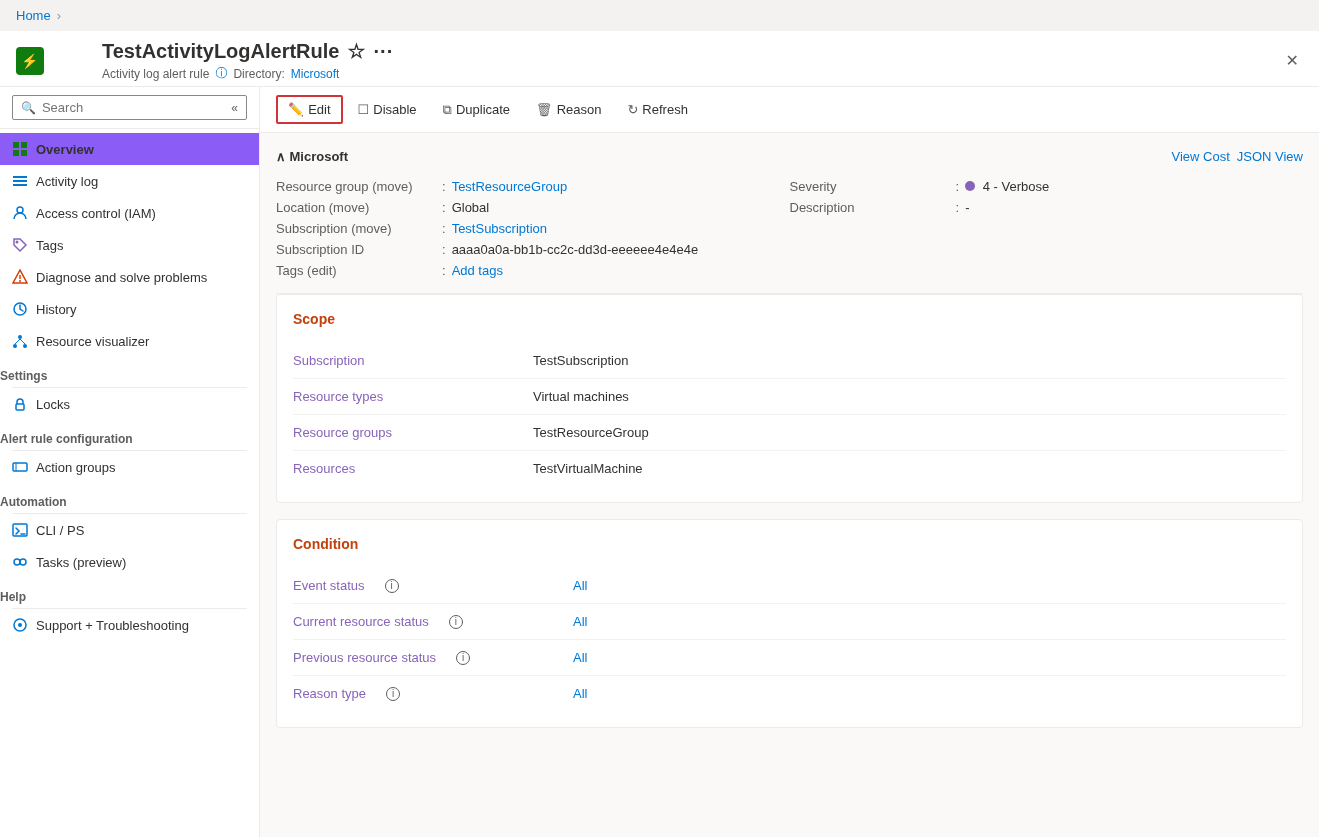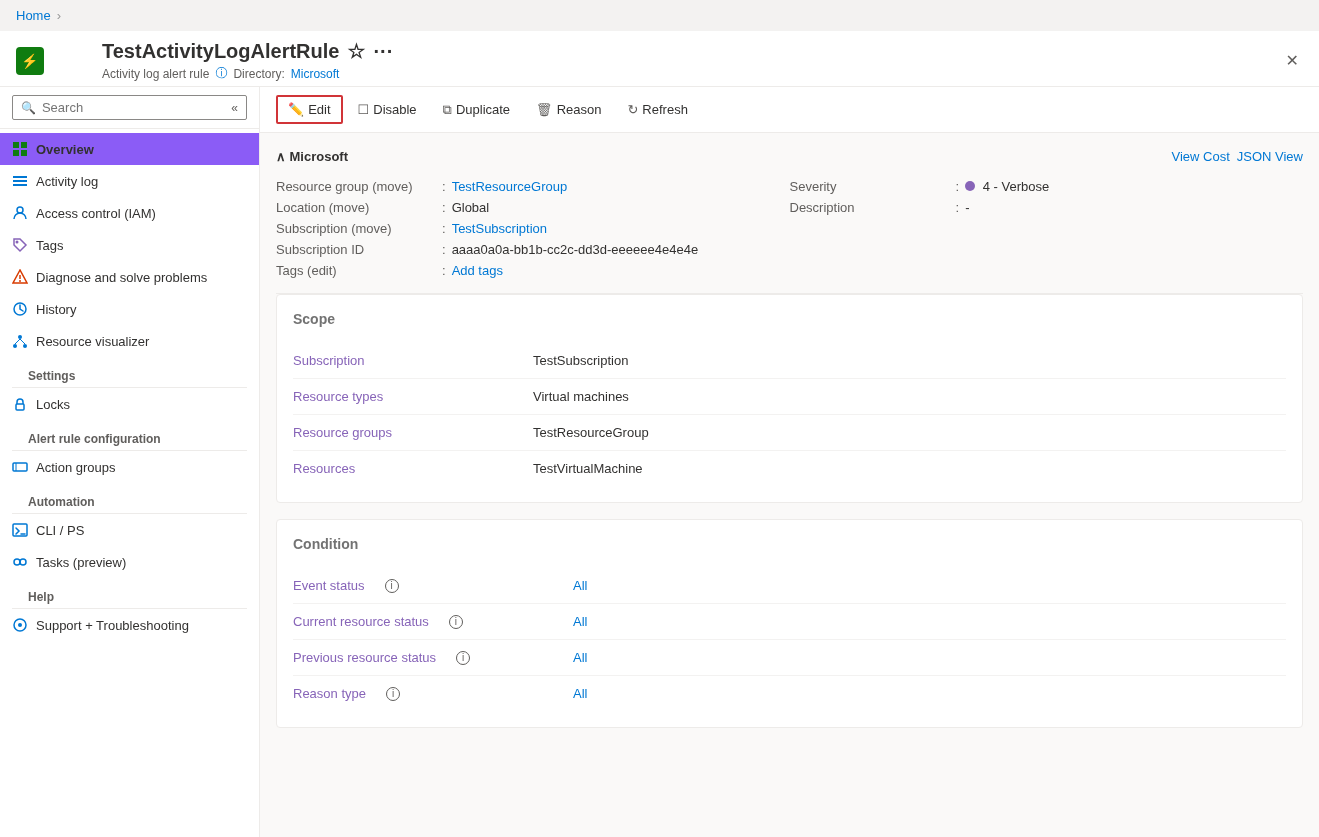--- a/index.html
+++ b/index.html
@@ -31,21 +31,21 @@
     .sidebar-search { padding: 8px 12px; border-bottom: 1px solid #edebe9; }
     .sidebar-search-input { display: flex; align-items: center; border: 1px solid #8a8886; border-radius: 2px; padding: 4px 8px; gap: 6px; width: 100%; }
     .sidebar-search-input input { border: none; outline: none; font-size: 13px; flex: 1; color: #323130; }
     .search-icon { color: #605e5c; font-size: 12px; }
     .collapse-icon { margin-left: auto; color: #605e5c; cursor: pointer; font-size: 12px; }
 
     .sidebar-nav { flex: 1; padding: 4px 0; }
     .nav-item { display: flex; align-items: center; padding: 8px 12px; cursor: pointer; gap: 8px; font-size: 13px; color: #323130; }
     .nav-item.active { background: #8b5cf6; font-weight: 600; }
     .nav-icon { width: 16px; height: 16px; display: flex; align-items: center; justify-content: center; flex-shrink: 0; }
-    .nav-section { padding: 12px 12px 4px 28px; font-size: 12px; font-weight: 600; color: #605e5c; }
+    .nav-section { padding: 12px 12px 4px 0; font-size: 12px; font-weight: 600; color: #605e5c; }
 
     
     .content { flex: 1; display: flex; flex-direction: column; overflow: hidden; background: #fff; }
 
     
     .toolbar { display: flex; align-items: center; padding: 8px 16px; gap: 4px; border-bottom: 1px solid #edebe9; }
     .toolbar-btn { display: flex; align-items: center; gap: 4px; padding: 5px 10px; cursor: pointer; font-size: 13px; color: #323130; border: 1px solid transparent; border-radius: 2px; background: none; }
     .toolbar-btn.edit-btn { border: 2px solid #d13438; color: #323130; }
     .toolbar-btn-icon { font-size: 13px; color: #605e5c; }
 
@@ -62,21 +62,21 @@
     .essentials-row { display: flex; align-items: baseline; padding: 3px 0; font-size: 13px; }
     .essentials-label { color: #605e5c; min-width: 160px; }
     .essentials-colon { margin: 0 6px; color: #605e5c; }
     .essentials-value { color: #323130; }
     .essentials-value a { color: #0078d4; text-decoration: none; }
     .essentials-value .add-tags { color: #0078d4; text-decoration: none; cursor: pointer; }
     .severity-dot { display: inline-block; width: 10px; height: 10px; background: #8764b8; border-radius: 50%; margin-right: 4px; }
 
     
     .card { background: #fff; border: 1px solid #edebe9; border-radius: 4px; padding: 16px; margin-bottom: 16px; }
-    .card-title { font-size: 14px; font-weight: 600; color: #737373; margin-bottom: 16px; }
+    .card-title { font-size: 14px; font-weight: 600; color: #c2410c; margin-bottom: 16px; }
 
     
     .card-table { width: 100%; }
     .card-table-row { display: flex; padding: 10px 0; border-bottom: 1px solid #f3f2f1; }
     .card-table-row:last-child { border-bottom: none; }
     .card-table-label { color: #8764b8; font-size: 13px; width: 240px; flex-shrink: 0; }
     .card-table-value { color: #323130; font-size: 13px; }
 
     
     .condition-row { display: flex; padding: 10px 0; border-bottom: 1px solid #f3f2f1; }

